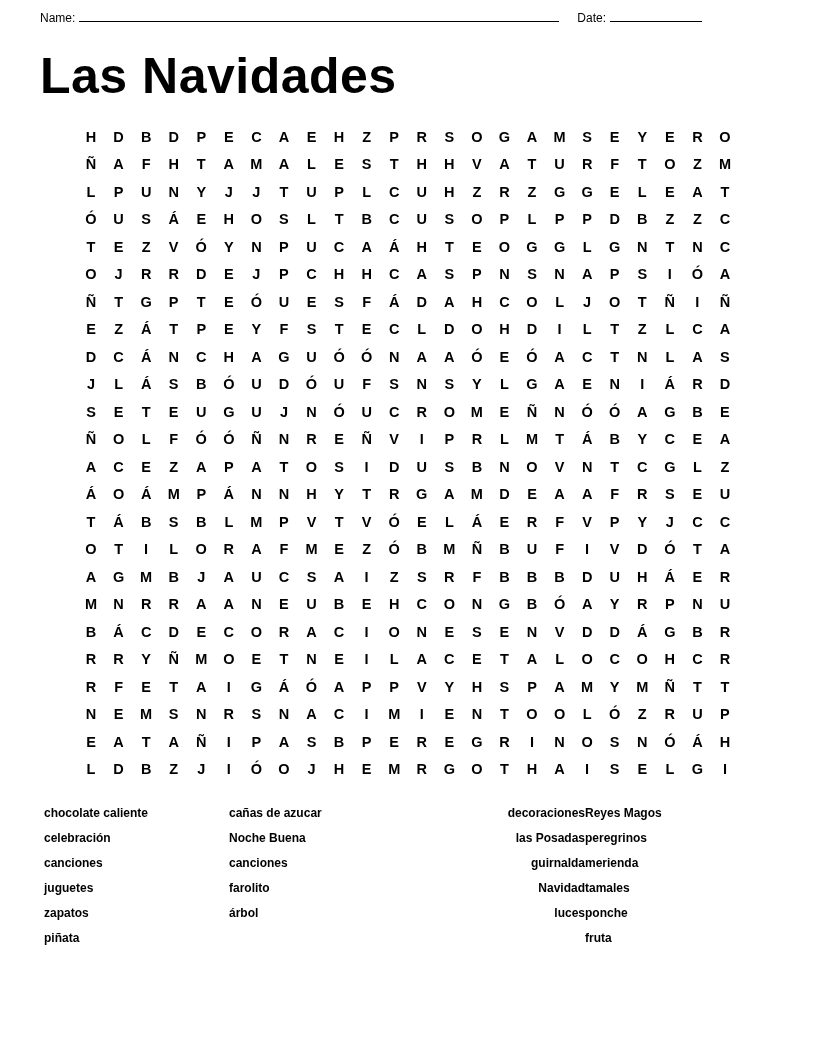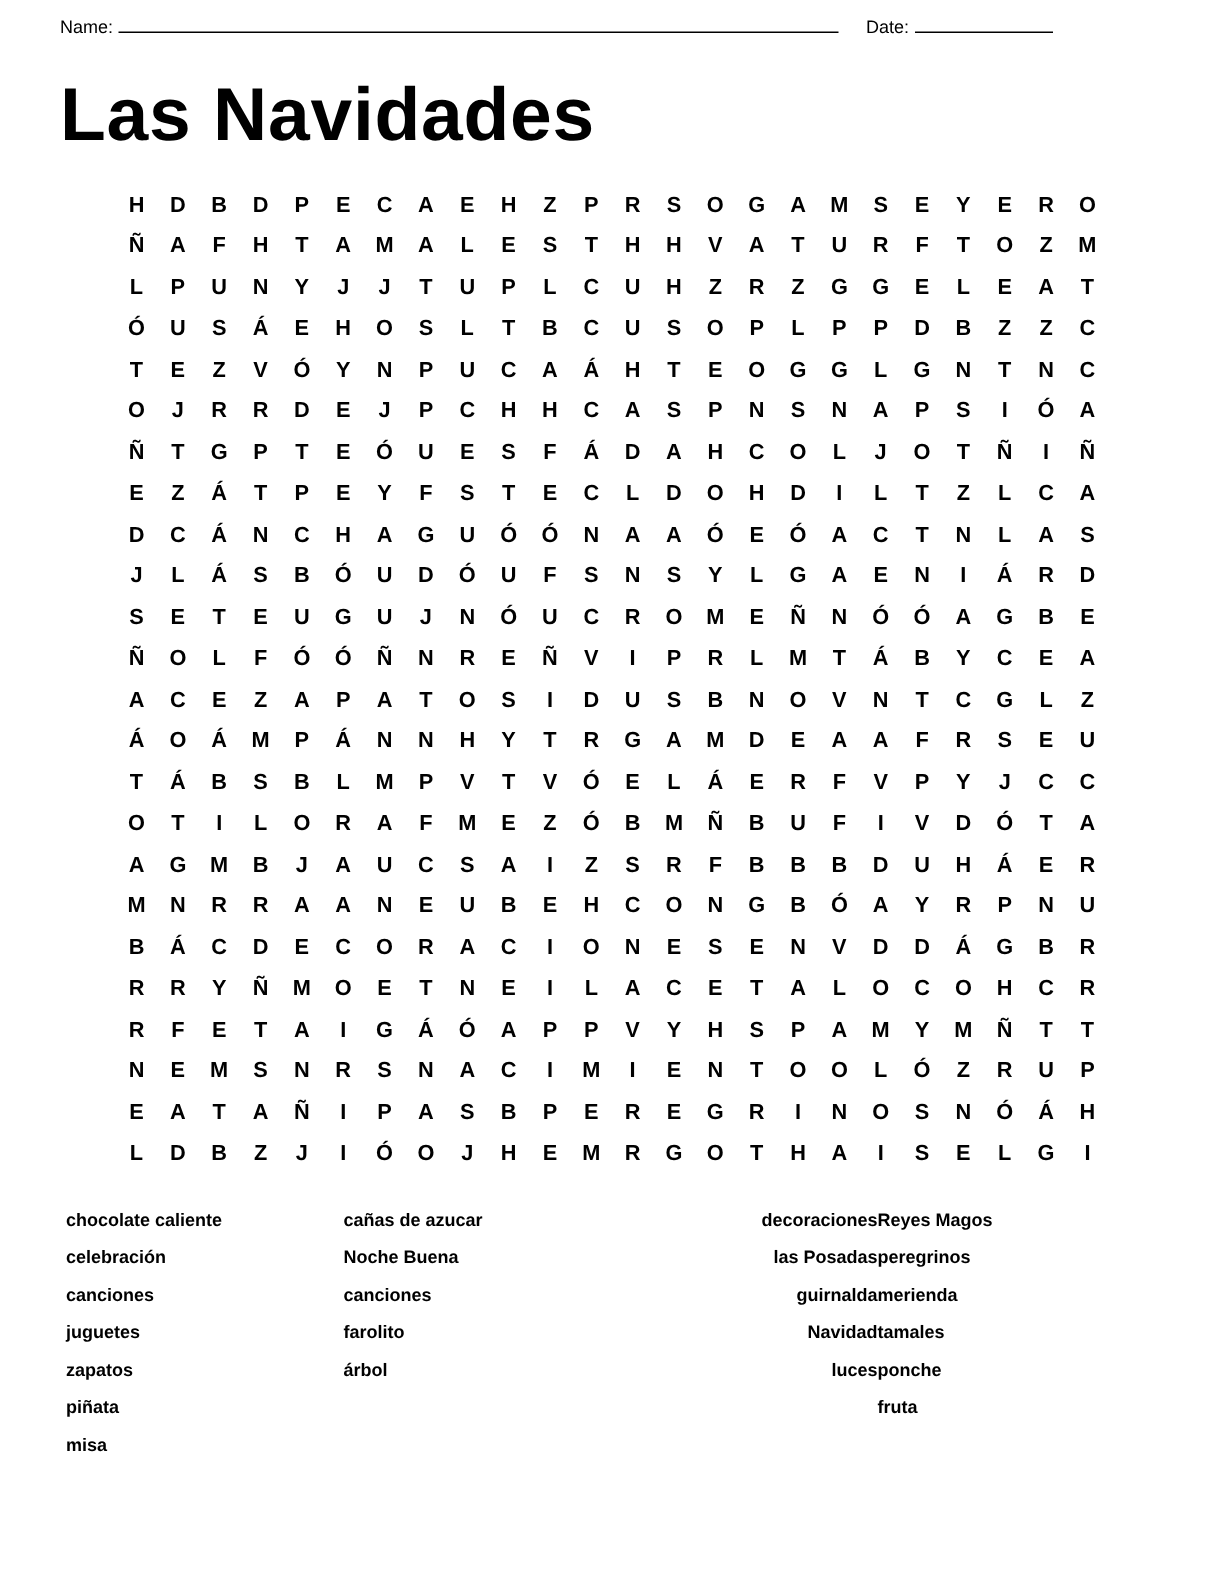--- a/index.html
+++ b/index.html
@@ -741,21 +741,20 @@
     </div>
 
   <div class="wordlist">
       <div class="wl-col c1">
         <div class="word">chocolate caliente</div>
         <div class="word">celebración</div>
         <div class="word">canciones</div>
         <div class="word">juguetes</div>
         <div class="word">zapatos</div>
         <div class="word">piñata</div>
-        <div class="word">misa</div>
       </div>
       <div class="wl-col c2">
         <div class="word">cañas de azucar</div>
         <div class="word">Noche Buena</div>
         <div class="word">canciones</div>
         <div class="word">farolito</div>
         <div class="word">árbol</div>
       </div>
       <div class="wl-col c3">
         <div class="word">decoraciones</div>

